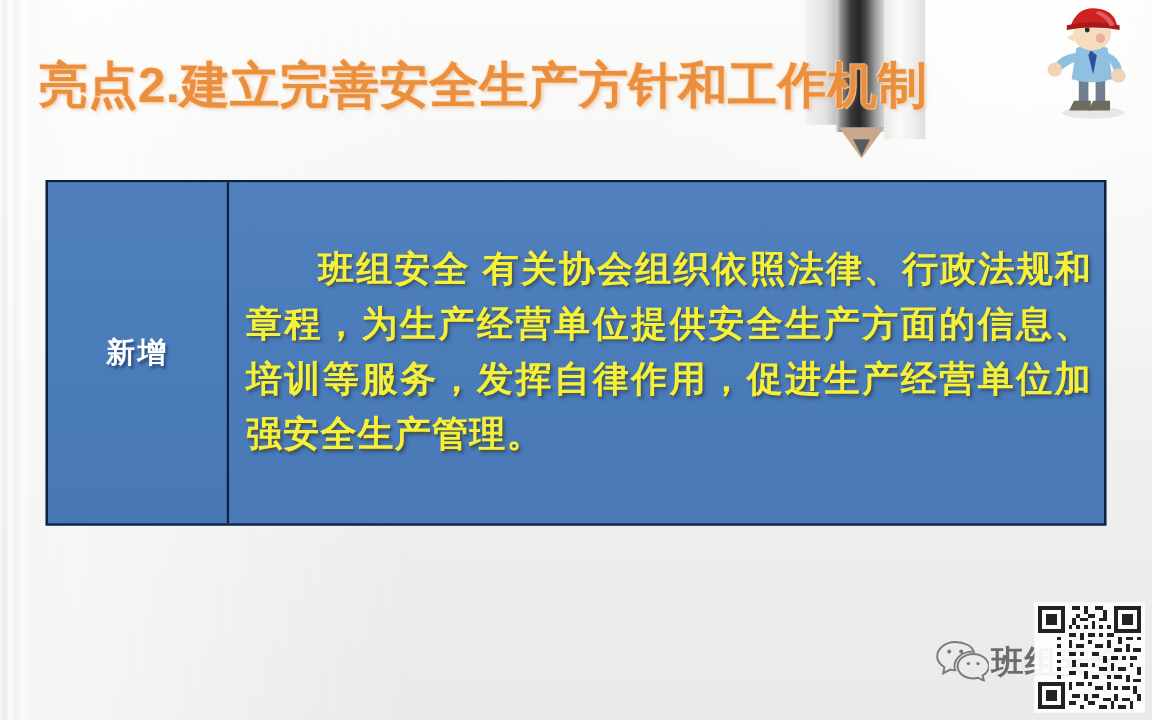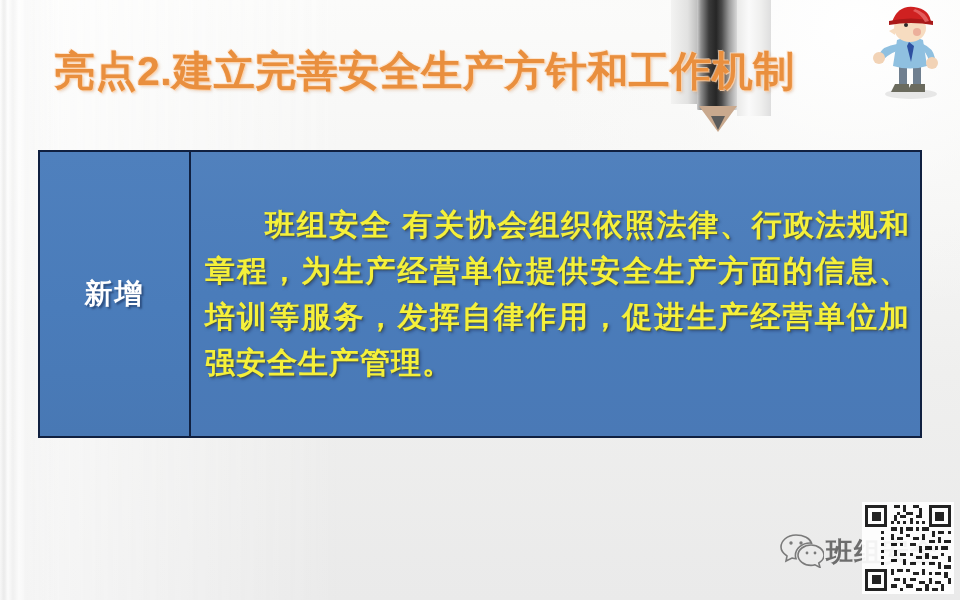--- a/index.html
+++ b/index.html
@@ -92,21 +92,21 @@
     left: 66px; top: 122px;
     width: 0; height: 0;
     border-left: 7px solid transparent;
     border-right: 7px solid transparent;
     border-top: 14px solid #5b5b5b;
   }
 
   
   .title {
     position: absolute;
-    left: 54px;
+    left: 32px;
     top: 44px;
     font-size: 41px;
     font-weight: bold;
     letter-spacing: 0.5px;
     color: #e98f3e;
     white-space: nowrap;
     text-shadow:
       0 0 1px #f6c79b,
       1px 1px 0 rgba(255,210,170,0.85),
       -1px -1px 0 rgba(255,225,200,0.7),
@@ -131,21 +131,21 @@
     width: 151px;
     flex: 0 0 151px;
     border-right: 2px solid #102040;
     box-sizing: border-box;
     display: flex;
     align-items: center;
     justify-content: center;
     background: linear-gradient(to bottom, #4f80bd 0%, #4a7cba 55%, #4878b4 100%);
   }
   .cell-label-text {
-    font-size: 28px;
+    font-size: 24px;
     font-weight: bold;
     color: #ffffff;
     letter-spacing: 2px;
     text-shadow: 2px 2px 2px rgba(20,40,80,0.55);
   }
   .cell-body {
     flex: 1 1 auto;
     box-sizing: border-box;
     display: flex;
     align-items: center;

